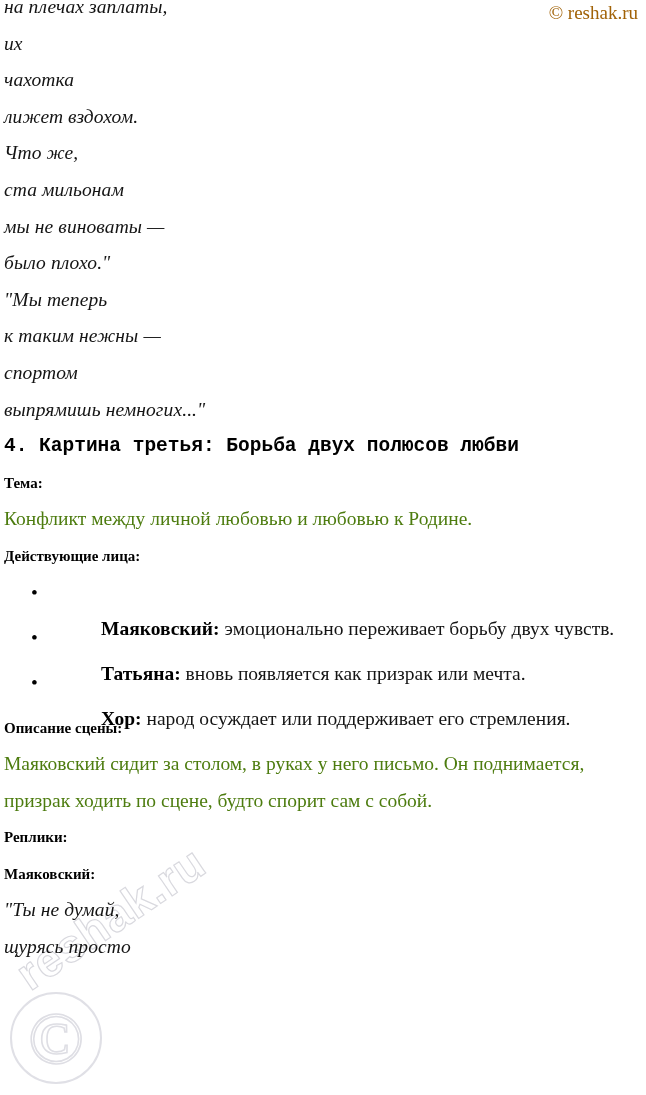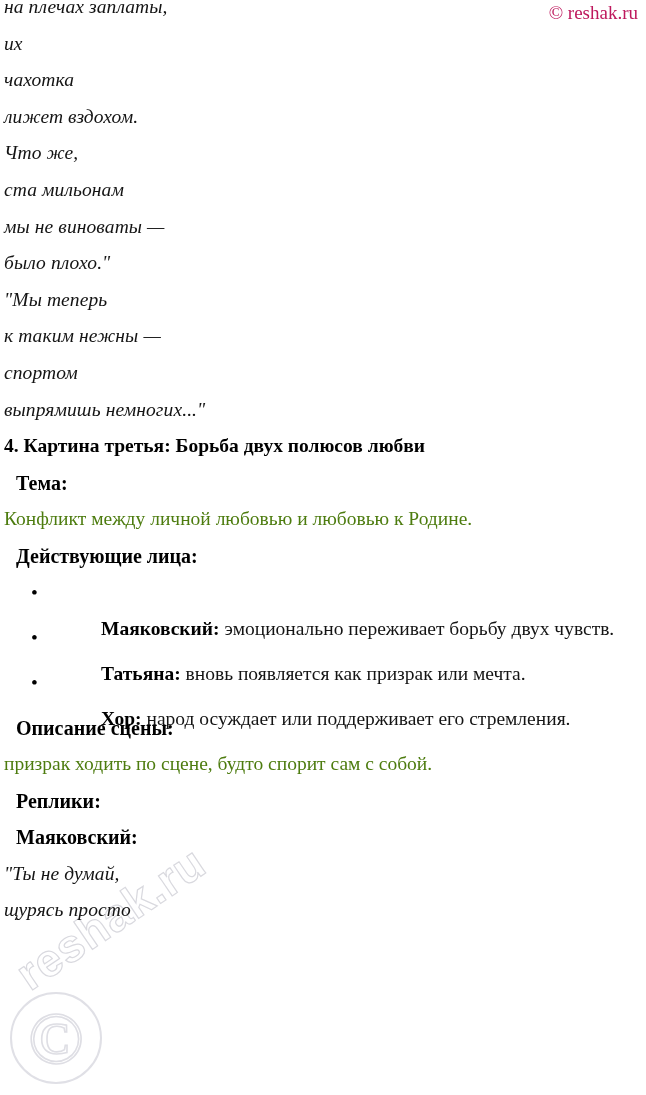--- a/index.html
+++ b/index.html
@@ -28,21 +28,21 @@
   }
 
   
   .copyright {
     position: absolute;
     top: 2px;
     right: 8px;
     font-family: "Liberation Serif", "DejaVu Serif", serif;
     font-size: 19px;
     line-height: 22px;
-    color: #be185d;
+    color: #a16207;
     white-space: nowrap;
     z-index: 5;
   }
 
   
   .content {
     position: relative;
     z-index: 3;
     padding-top: 0;
   }
@@ -62,31 +62,31 @@
   }
 
   
   .heading {
     font-weight: bold;
     font-size: 19.5px;
     line-height: 36.6px;
     height: 36.6px;
     white-space: pre;
     color: #000000;
+    font-family: Liberation Mono, monospace;
   }
 
   
   .label {
     font-weight: bold;
-    font-size: 20px;
+    font-size: 15px;
     line-height: 36.6px;
     height: 36.6px;
     white-space: pre;
     color: #000000;
-    margin-left: 12px;
   }
 
   
   .para {
     font-size: 19.5px;
     line-height: 36.6px;
     height: 36.6px;
     white-space: pre;
     color: #4d7c0f;
   }
@@ -215,20 +215,21 @@
       </li>
       <li class="bullet-item">
         <span class="bullet-dot">•</span><span class="bullet-name">Татьяна:</span><span> вновь появляется как призрак или мечта.</span>
       </li>
       <li class="bullet-item">
         <span class="bullet-dot">•</span><span class="bullet-name">Хор:</span><span> народ осуждает или поддерживает его стремления.</span>
       </li>
     </ul>
 
     <div class="label">Описание сцены:</div>
+    <div class="para">Маяковский сидит за столом, в руках у него письмо. Он поднимается,</div>
     <div class="para">призрак ходить по сцене, будто спорит сам с собой.</div>
 
     <div class="label">Реплики:</div>
     <div class="label">Маяковский:</div>
     <div class="verse-line">"Ты не думай,</div>
     <div class="verse-line">щурясь просто</div>
 
   </div>
 </div>
 

